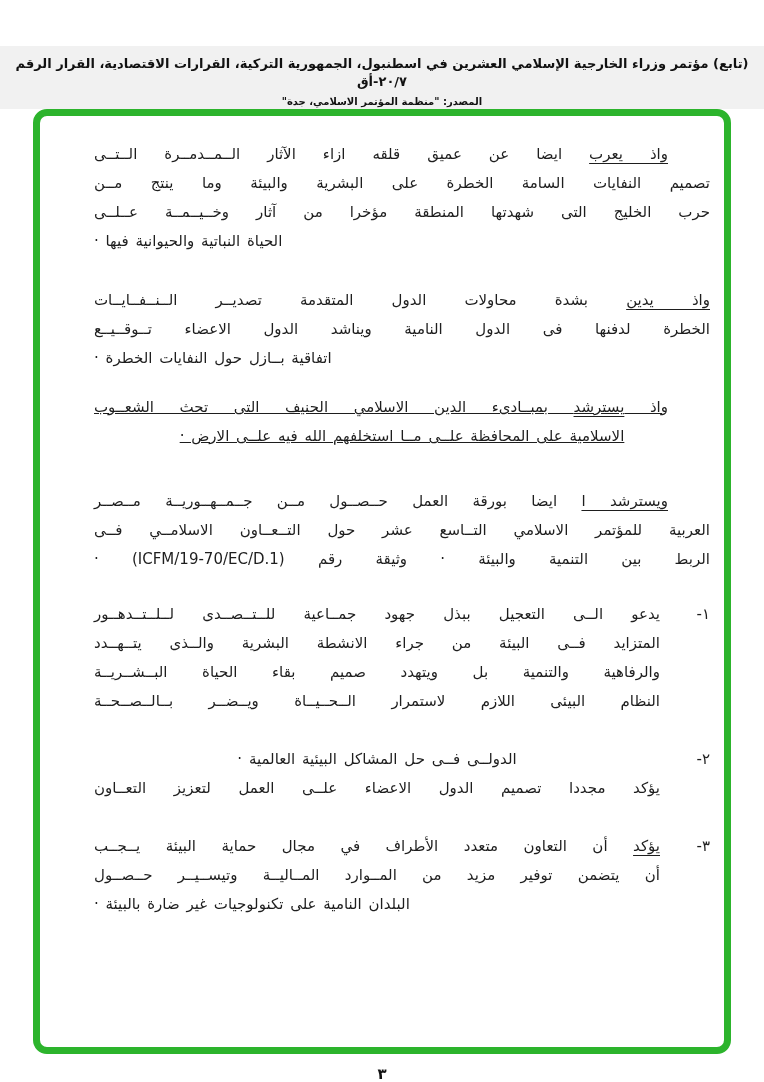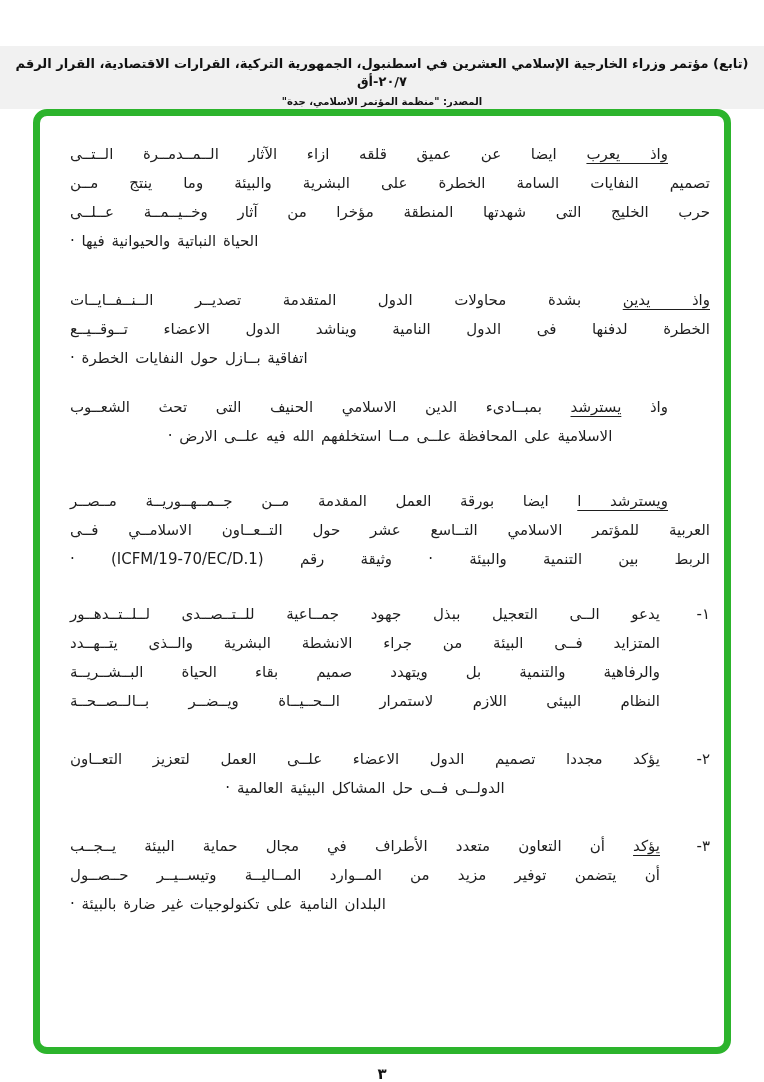--- a/index.html
+++ b/index.html
@@ -37,39 +37,40 @@
   }
   
   .green-box {
     position: absolute;
     top: 97px; left: 33px;
     width: 698px; height: 945px;
     border: 7px solid var(--green, #2cb42c);
     border-radius: 14px;
     box-sizing: border-box;
     background: #ffffff;
+    padding-left: 24px;
   }
   
   .doc-body {
     direction: rtl;
     padding: 24px 14px 0 30px;
     font-size: 15px;
     line-height: 29px;
     color: var(--text, #1e1e1e);
     word-spacing: 2px;
   }
   .line { min-height: 29px; }
   .line.align-justify { text-align: justify; text-align-last: justify; }
   .line.align-right   { text-align: left; }
   .line.align-center  { text-align: center; }
   .line.align-left    { text-align: left; }
   .para { margin-bottom: 30px; }
   .para.indent .line:first-child { text-indent: 42px; }
   .doc-body > :nth-child(2) { margin-bottom: 20px; }
-  .doc-body > :nth-child(3) { margin-bottom: 36px; }
+  .doc-body > :nth-child(3) { margin-bottom: 36px; text-decoration: underline; }
   .doc-body > :nth-child(4) { margin-bottom: 26px; }
   .item { display: flex; margin-bottom: 29px; }
   .item-num { flex: 0 0 50px; width: 50px; }
   .item-body { flex: 1; min-width: 0; }
   .u { text-decoration: underline; text-underline-offset: 4px; }
   
   .page-number {
     position: absolute;
     top: 1053px; left: 0;
     width: 764px;
@@ -100,38 +101,38 @@
         <div class="para">
           <div class="line align-justify"><span class="u">واذ يدين</span><span> بشدة محاولات الدول المتقدمة تصديــر الــنــفــايــات</span></div>
           <div class="line align-justify"><span>الخطرة لدفنها فى الدول النامية ويناشد الدول الاعضاء تــوقــيــع</span></div>
           <div class="line align-right"><span>اتفاقية بــازل حول النفايات الخطرة ·</span></div>
         </div>
         <div class="para indent">
           <div class="line align-justify"><span>واذ </span><span class="u">يسترشد</span><span> بمبــادىء الدين الاسلامي الحنيف التى تحث الشعــوب</span></div>
           <div class="line align-center"><span>الاسلامية على المحافظة علــى مــا استخلفهم الله فيه علــى الارض ·</span></div>
         </div>
         <div class="para indent">
-          <div class="line align-justify"><span class="u">ويسترشد ا</span><span> ايضا بورقة العمل المقدمة مــن جــمــهــوريــة مــصــر</span></div>
+          <div class="line align-justify"><span class="u">ويسترشد ا</span><span> ايضا بورقة العمل حــصــول مــن جــمــهــوريــة مــصــر</span></div>
           <div class="line align-justify"><span>العربية للمؤتمر الاسلامي التــاسع عشر حول التــعــاون الاسلامــي فــى</span></div>
           <div class="line align-justify"><span>الربط بين التنمية والبيئة · وثيقة رقم (ICFM/19-70/EC/D.1) ·</span></div>
         </div>
         <div class="item">
           <span class="item-num">١-</span>
           <div class="item-body">
             <div class="line align-justify"><span>يدعو الــى التعجيل ببذل جهود جمــاعية للــتــصــدى لــلــتــدهــور</span></div>
             <div class="line align-justify"><span>المتزايد فــى البيئة من جراء الانشطة البشرية والــذى يتــهــدد</span></div>
             <div class="line align-justify"><span>والرفاهية والتنمية بل ويتهدد صميم بقاء الحياة البــشــريــة</span></div>
             <div class="line align-justify"><span>النظام البيئى اللازم لاستمرار الــحــيــاة ويــضــر بــالــصــحــة</span></div>
           </div>
         </div>
         <div class="item">
           <span class="item-num">٢-</span>
           <div class="item-body">
+            <div class="line align-center"><span>الدولــى فــى حل المشاكل البيئية العالمية ·</span></div>
             <div class="line align-justify"><span>يؤكد مجددا تصميم الدول الاعضاء علــى العمل لتعزيز التعــاون</span></div>
-            <div class="line align-center"><span>الدولــى فــى حل المشاكل البيئية العالمية ·</span></div>
           </div>
         </div>
         <div class="item">
           <span class="item-num">٣-</span>
           <div class="item-body">
             <div class="line align-justify"><span class="u">يؤكد</span><span> أن التعاون متعدد الأطراف في مجال حماية البيئة يــجــب</span></div>
             <div class="line align-justify"><span>أن يتضمن توفير مزيد من المــوارد المــاليــة وتيســيــر حــصــول</span></div>
             <div class="line align-left"><span>البلدان النامية على تكنولوجيات غير ضارة بالبيئة ·</span></div>
           </div>
         </div>

